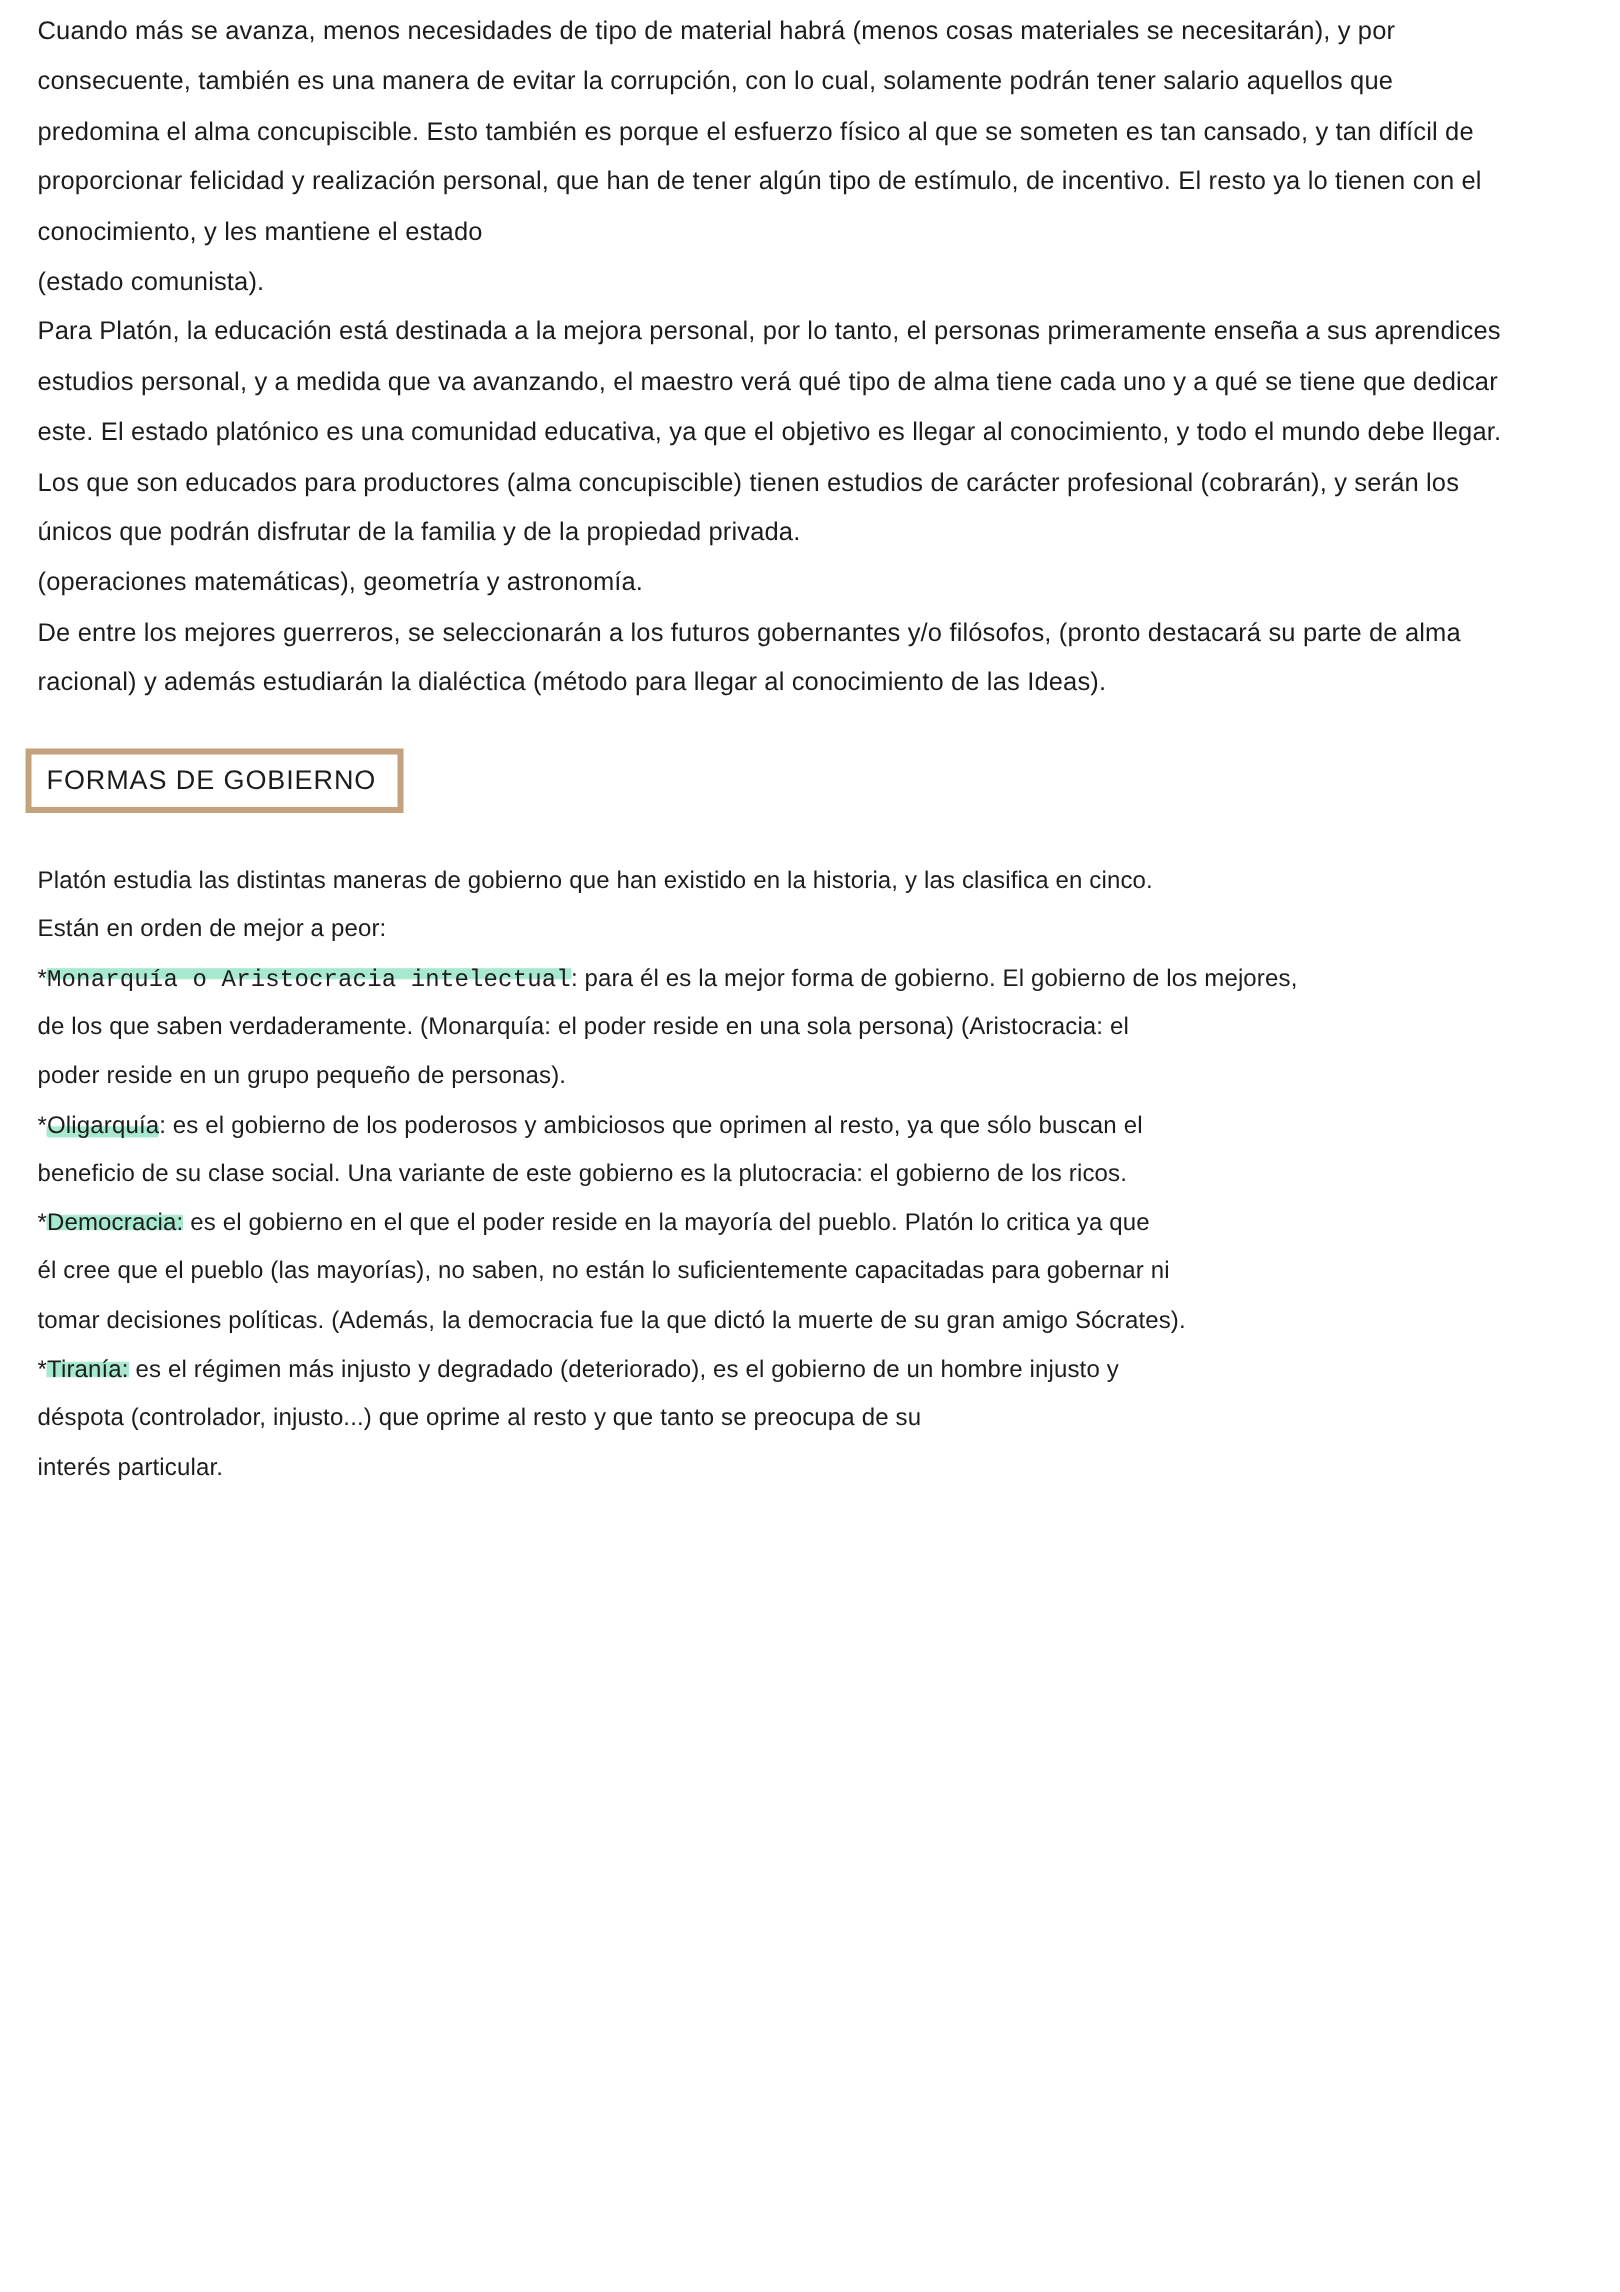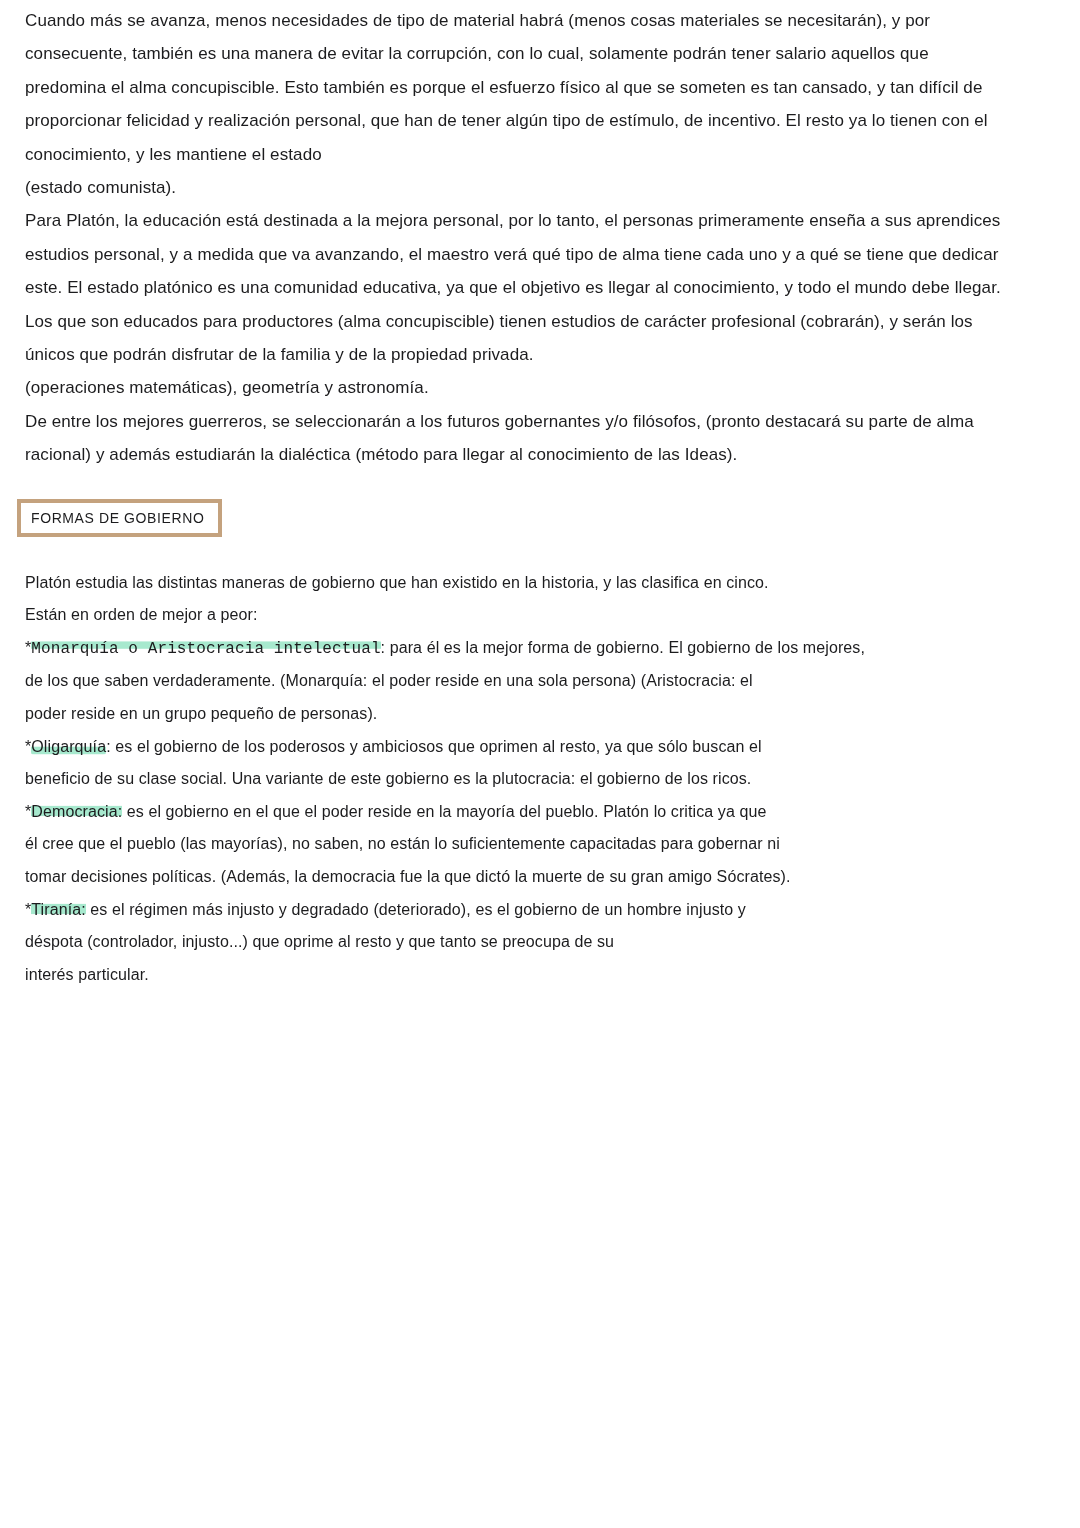--- a/index.html
+++ b/index.html
@@ -35,21 +35,21 @@
     line-height:32.6px;
     letter-spacing:0.1px;
   }
   .line{white-space:nowrap;}
   .heading-box{
     display:inline-block;
     margin:27px 0 0 5px;
     border:4px solid var(--box-border);
     background:#ffffff;
     padding:7px 14px 7px 10px;
-    font-size:14px;
+    font-size:18px;
     letter-spacing:0.6px;
   }
   .hl{
     border-radius:3px;
   }
   .hl-top{
     background-image:linear-gradient(to bottom, transparent 6%, var(--hl) 10%, var(--hl) 46%, transparent 52%);
     font-family:Liberation Mono, monospace;
   }
   .hl-bottom{

